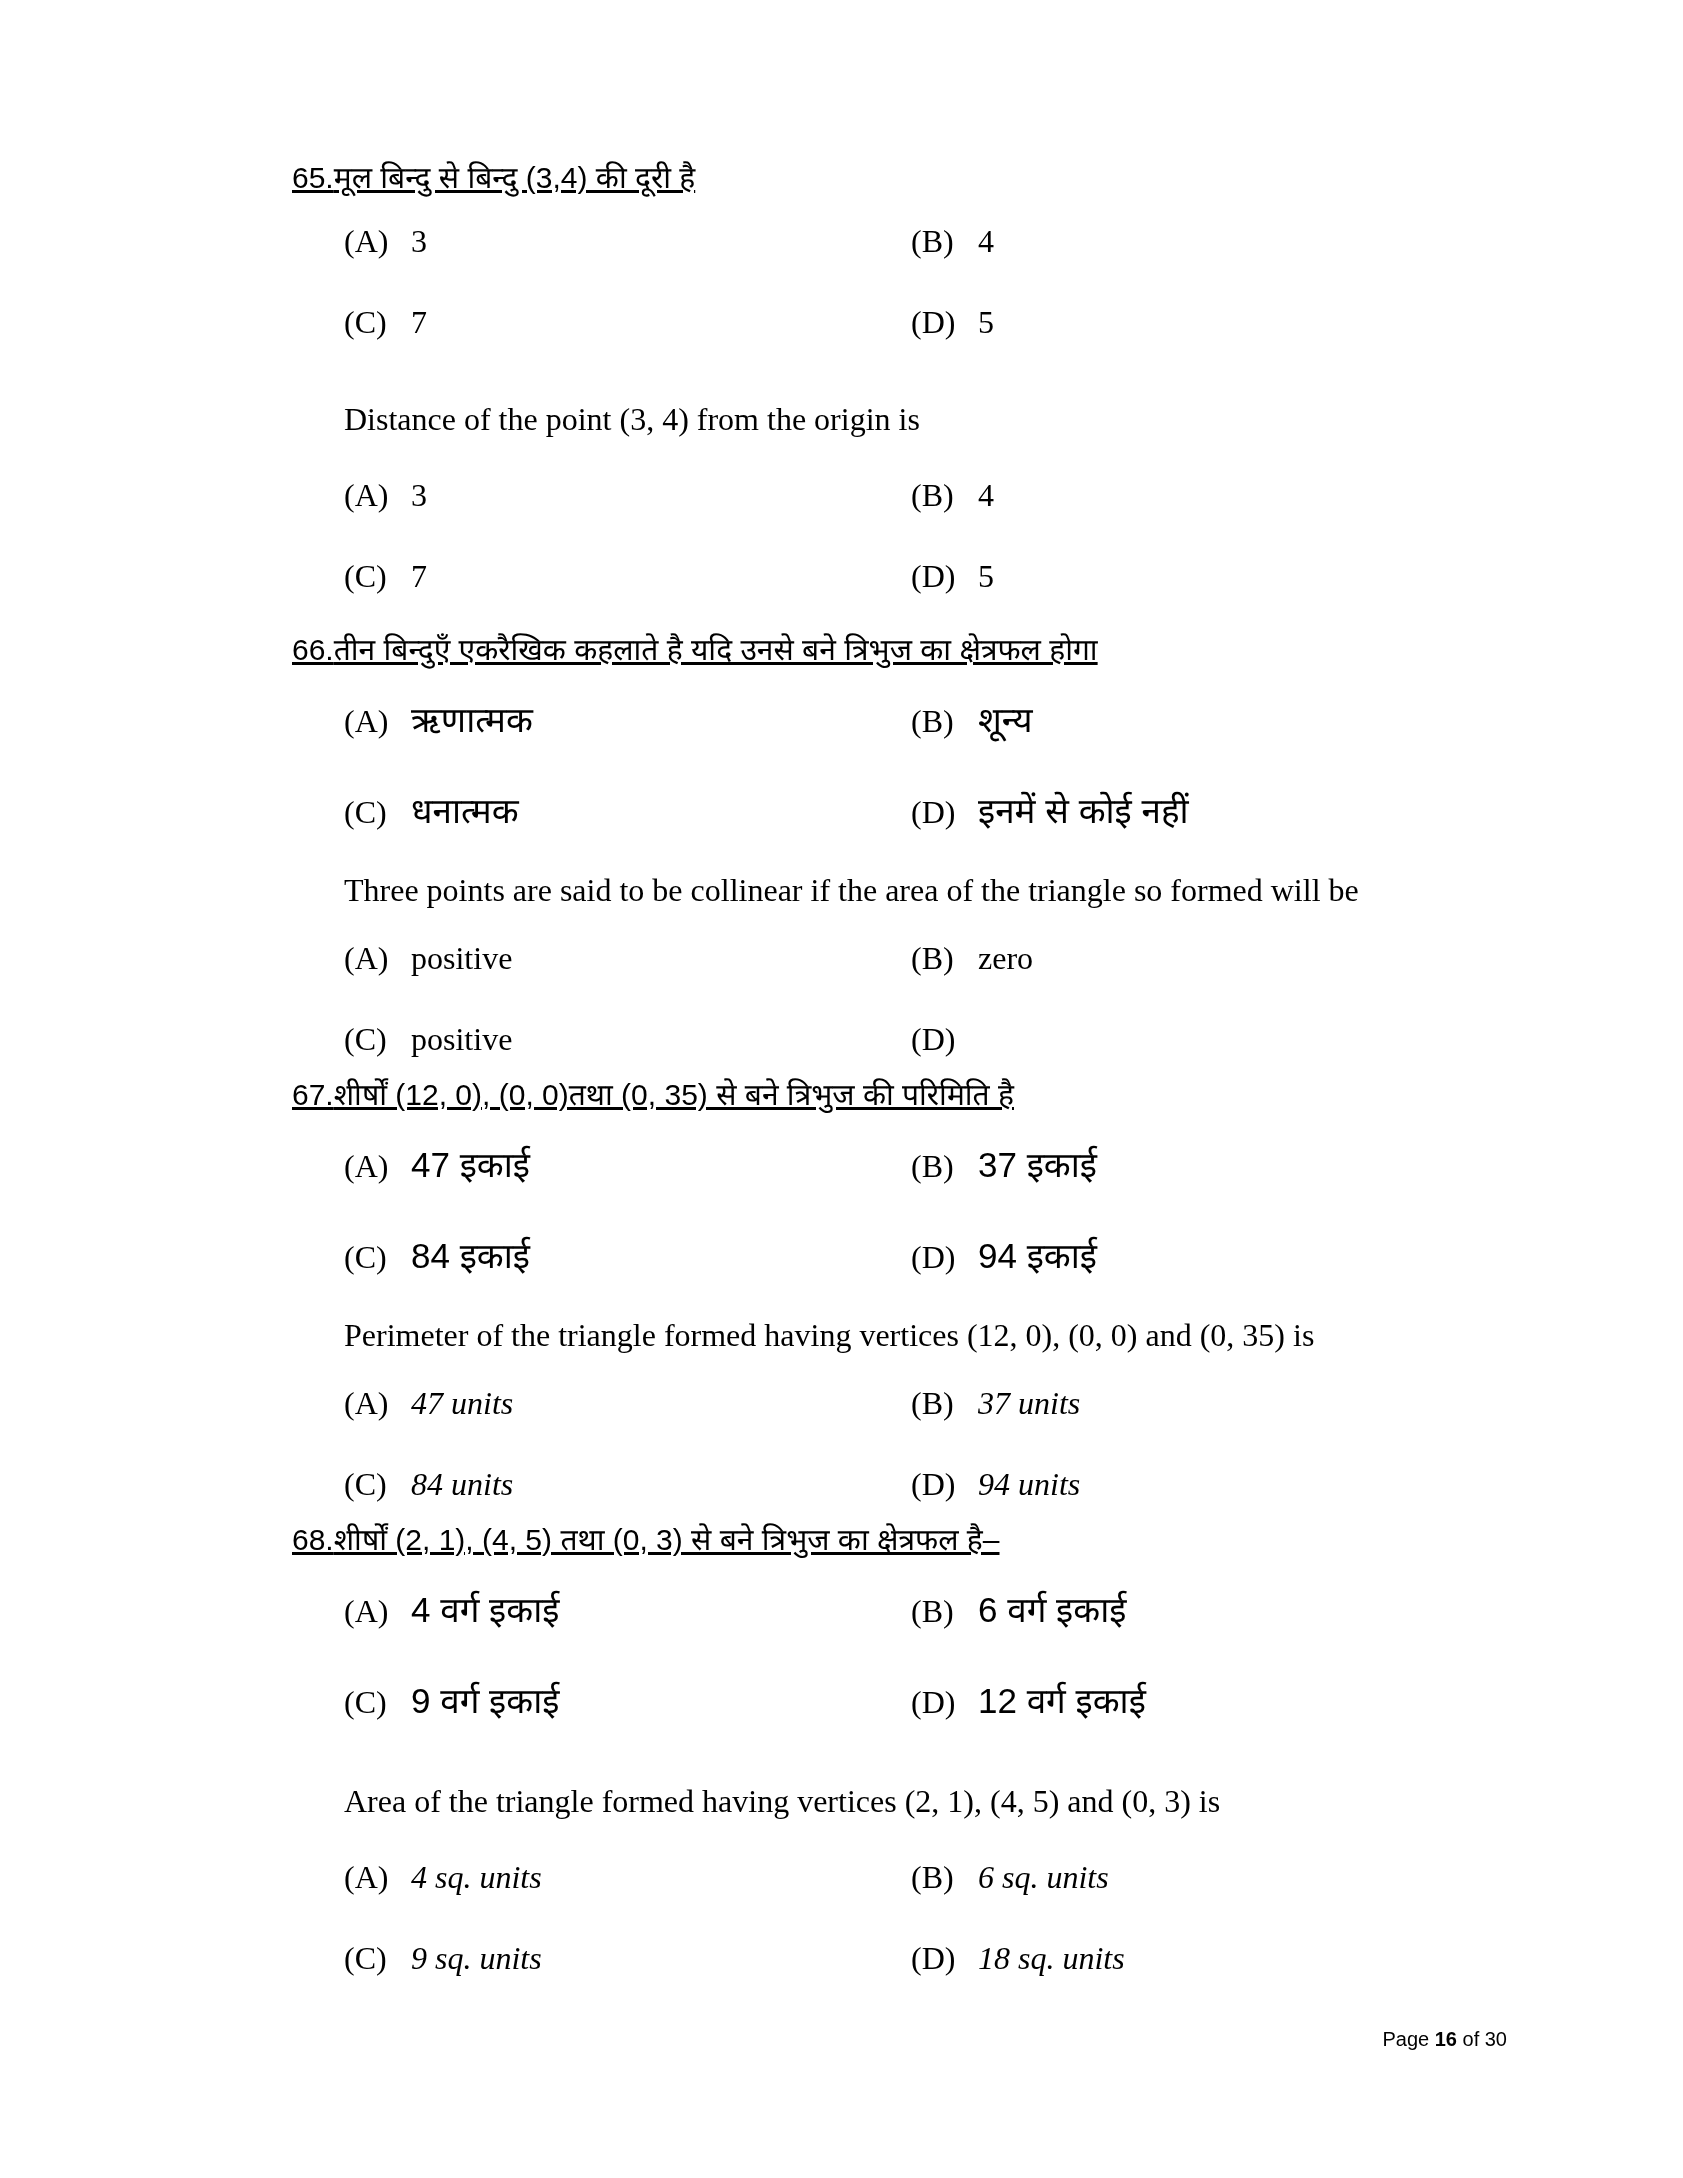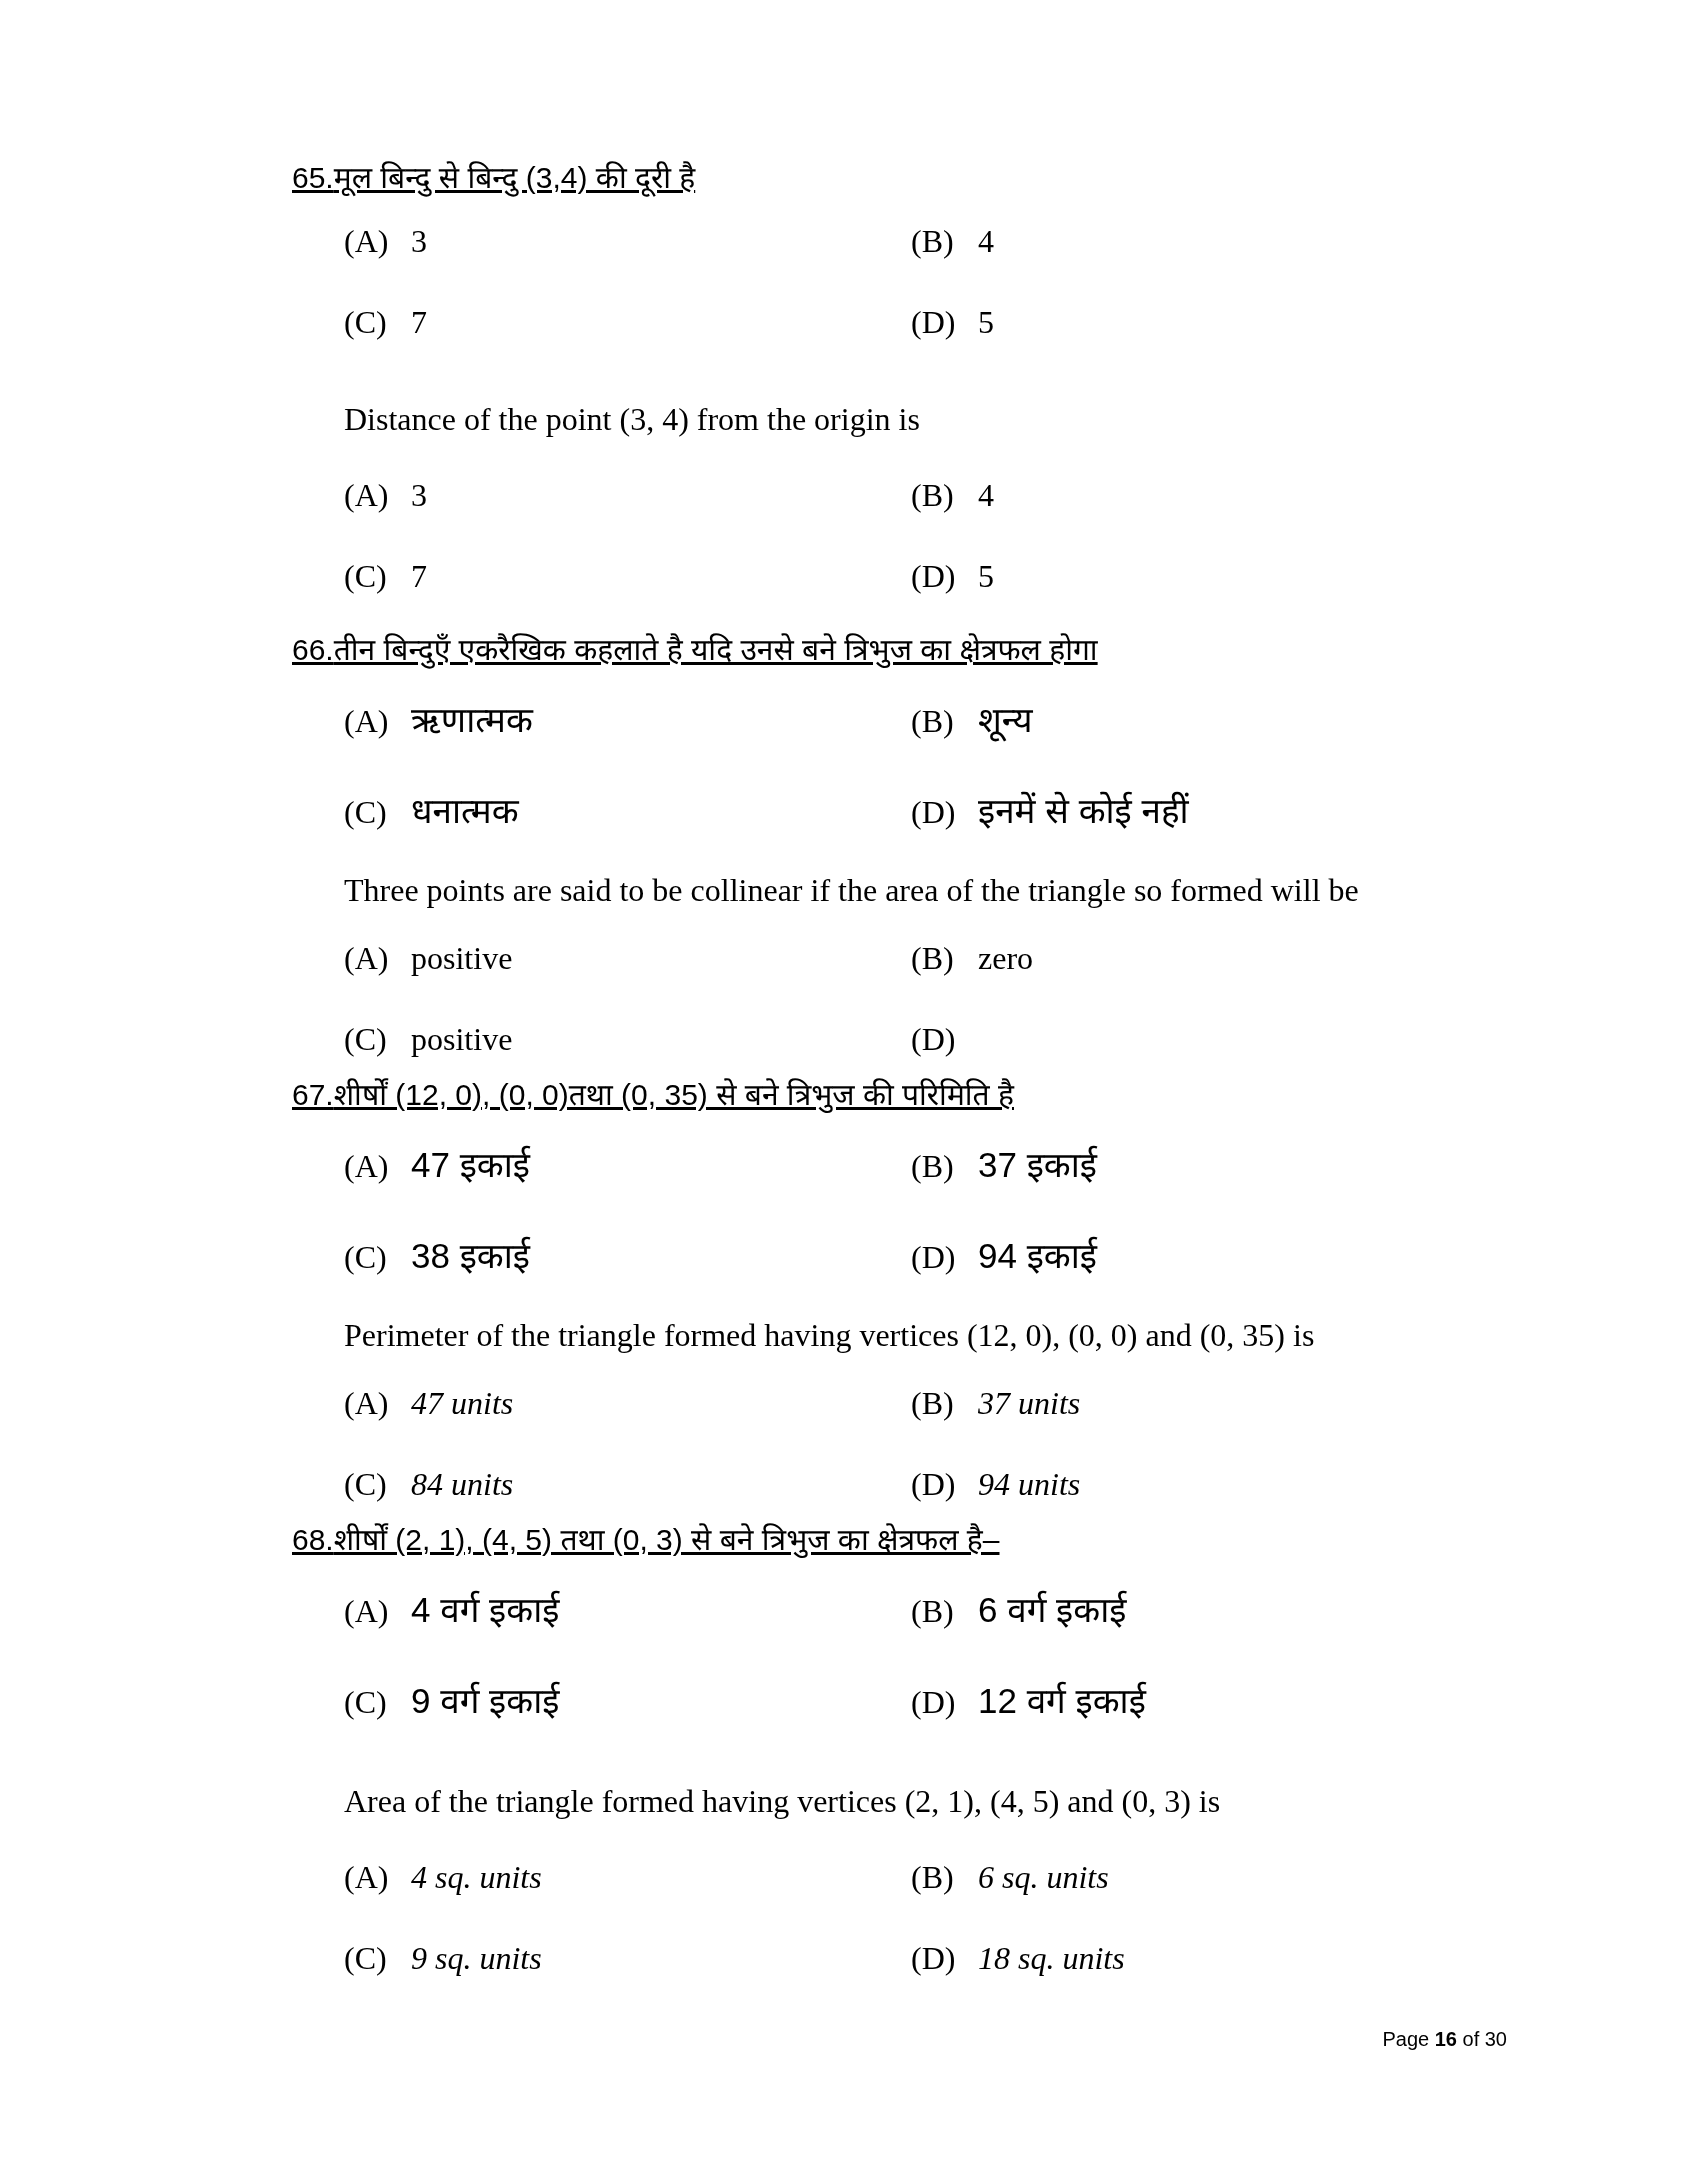--- a/index.html
+++ b/index.html
@@ -231,21 +231,21 @@
         </div>
         <div class="opt right">
           <span class="optlabel">(B)</span>
           <span class="optval hi">37 इकाई</span>
         </div>
       </div>
       <div class="row-sp"></div>
       <div class="opts">
         <div class="opt left">
           <span class="optlabel">(C)</span>
-          <span class="optval hi">38 इकाई</span>
+          <span class="optval hi">84 इकाई</span>
         </div>
         <div class="opt right">
           <span class="optlabel">(D)</span>
           <span class="optval hi">94 इकाई</span>
         </div>
       </div>
       <div class="gap-m"></div>
       <div class="para">Perimeter of the triangle formed having vertices (12, 0), (0, 0) and (0, 35) is</div>
       <div class="gap-s"></div>
       <div class="opts">

